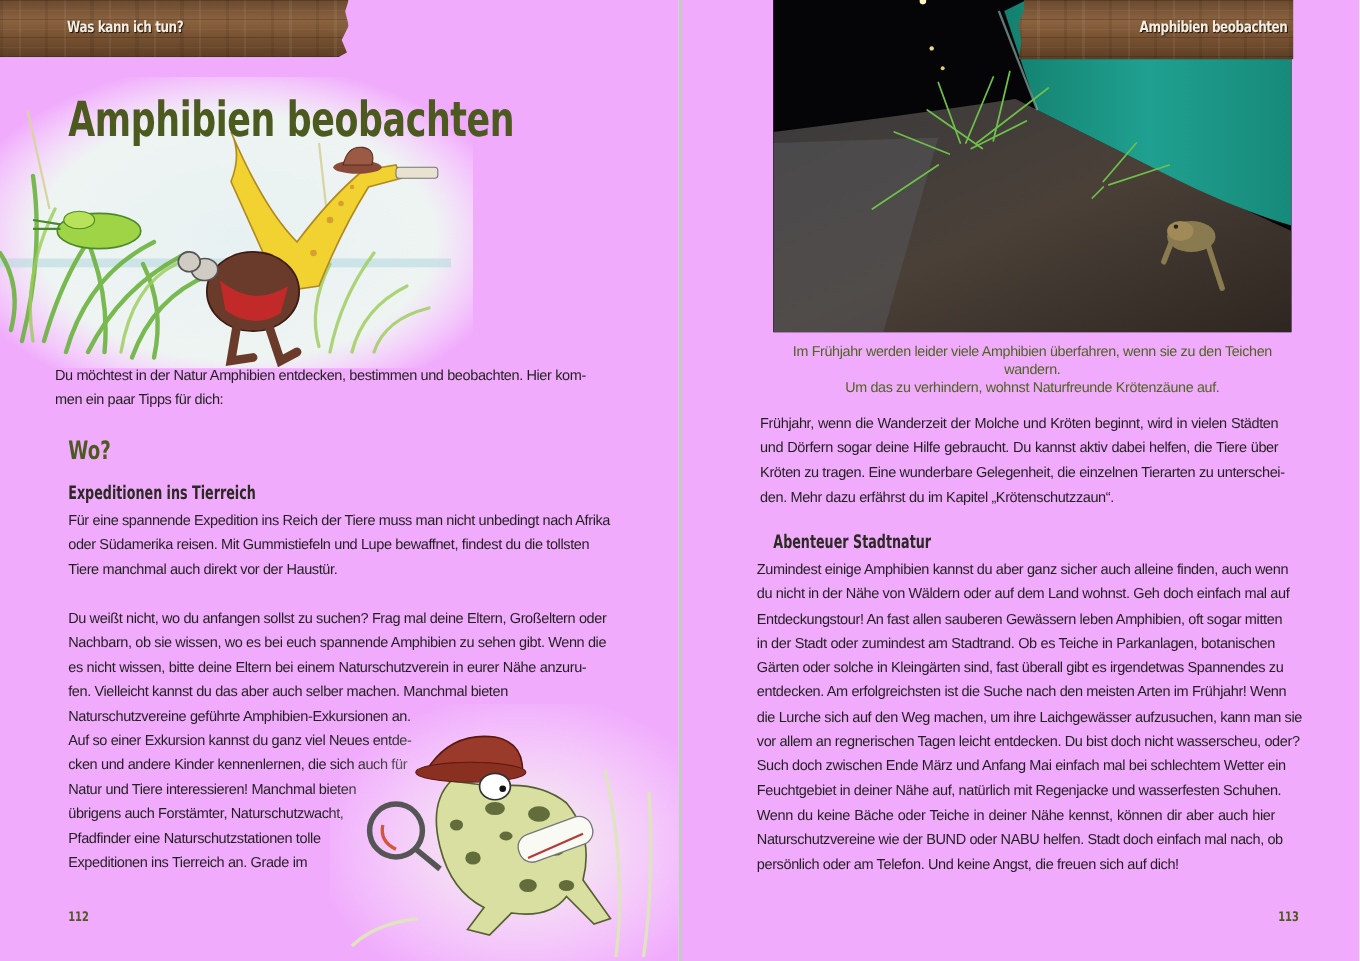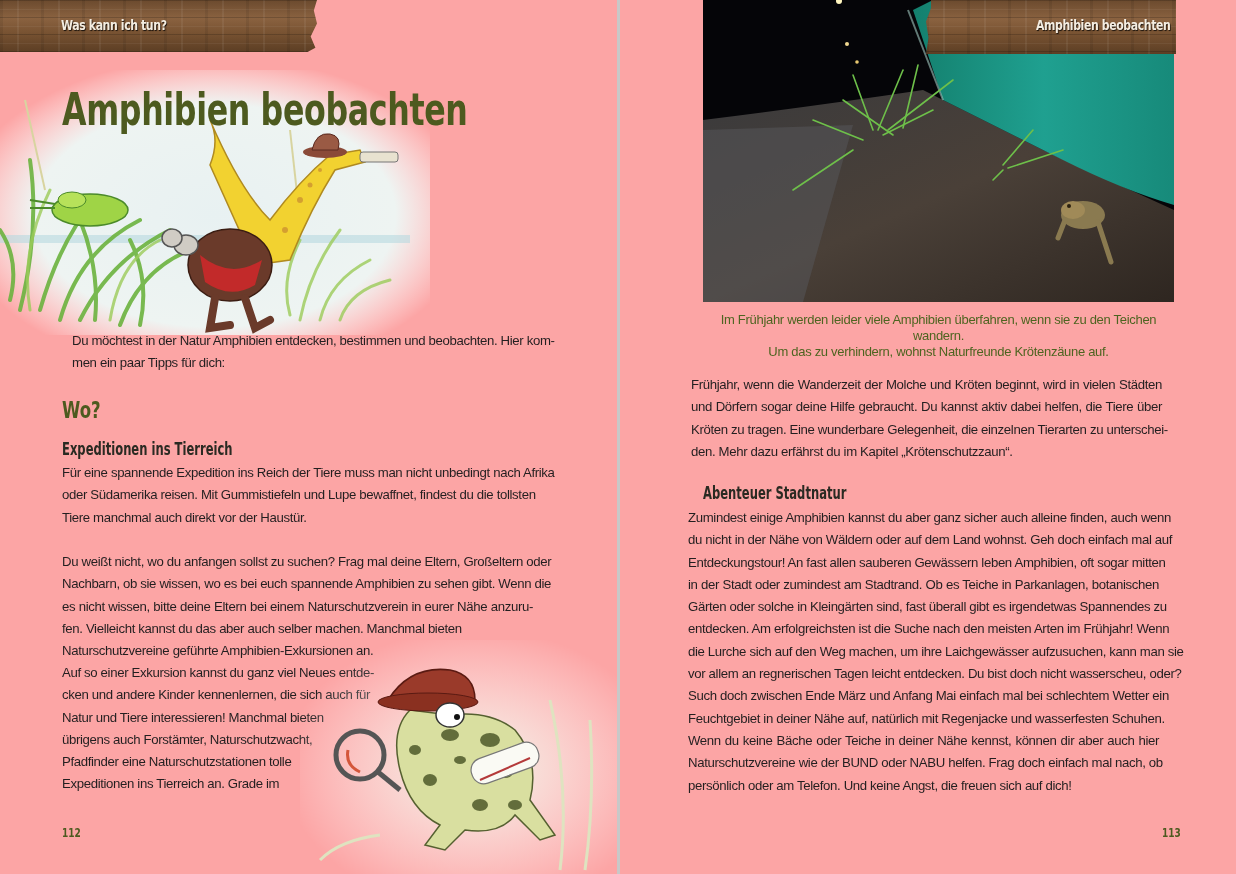--- a/index.html
+++ b/index.html
@@ -1,19 +1,19 @@
 <!DOCTYPE html>
 <html><head>
 <meta charset="utf-8">
 <style>
   * { box-sizing: border-box; margin: 0; padding: 0; }
   html, body { width: 1236px; height: 874px; overflow: hidden; background: #ffffff; }
   body { position: relative; font-family: "Liberation Sans", sans-serif; color: #231f20; }
 
-  .page { position: absolute; top: 0; height: 874px; background: #fca5a5; overflow: hidden; }
+  .page { position: absolute; top: 0; height: 874px; background: #f0abfc; overflow: hidden; }
   .page-left { left: 0; width: 617px; }
   .page-right { left: 620px; width: 616px; }
   .gutter { position: absolute; left: 617px; top: 0; width: 3px; height: 874px; background: #c8c8c8; }
 
   
   .wood {
     position: absolute; height: 52px;
     background:
       repeating-linear-gradient(180deg, rgba(0,0,0,0.18) 0 1px, transparent 1px 9px, rgba(255,255,255,0.05) 9px 10px, transparent 10px 17px),
       repeating-linear-gradient(90deg, rgba(0,0,0,0.08) 0 3px, transparent 3px 17px, rgba(255,255,255,0.06) 17px 19px, transparent 19px 41px),
@@ -41,21 +41,21 @@
   .illus-top { position: absolute; left: 0; top: 70px; width: 430px; height: 265px; }
   .illus-frog { position: absolute; left: 300px; top: 640px; width: 317px; height: 234px; }
 
   .body-text {
     font-family: "Liberation Sans", sans-serif; font-size: 13.2px; line-height: 22.3px; color: #231f20;
     letter-spacing: -0.35px; text-align: justify;
   }
   .body-text .line { display: block; white-space: nowrap; text-align-last: justify; }
   .body-text .line.last { text-align-last: left; }
 
-  .intro { position: absolute; left: 72px; top: 330px; width: 471px; }
+  .intro { position: absolute; left: 50px; top: 330px; width: 471px; }
   .h-wo { position: absolute; left: 62px; top: 397px; font-size: 23px; transform: scaleX(0.72); }
   .h-sub { position: absolute; font-family: "DejaVu Sans", sans-serif; font-weight: bold; font-size: 17px; color: #2a2a22; transform: scaleX(0.68); transform-origin: left top; white-space: nowrap; }
   .h-expeditionen { left: 62px; top: 439px; }
   .para1 { position: absolute; left: 62px; top: 462px; width: 471px; }
   .para2 { position: absolute; left: 62px; top: 551px; width: 471px; }
   .para3 { position: absolute; left: 62px; top: 662px; width: 312px; }
 
   .page-num { position: absolute; top: 826px; font-family: "DejaVu Sans", sans-serif; font-weight: bold; font-size: 12px; color: #4d5a1f; transform: scaleX(0.75); transform-origin: left top; }
   .num-left { left: 62px; }
   .num-right { left: 542px; }
@@ -281,18 +281,18 @@
     <span class="line">du nicht in der Nähe von Wäldern oder auf dem Land wohnst. Geh doch einfach mal auf</span>
     <span class="line">Entdeckungstour! An fast allen sauberen Gewässern leben Amphibien, oft sogar mitten</span>
     <span class="line">in der Stadt oder zumindest am Stadtrand. Ob es Teiche in Parkanlagen, botanischen</span>
     <span class="line">Gärten oder solche in Kleingärten sind, fast überall gibt es irgendetwas Spannendes zu</span>
     <span class="line">entdecken. Am erfolgreichsten ist die Suche nach den meisten Arten im Frühjahr! Wenn</span>
     <span class="line">die Lurche sich auf den Weg machen, um ihre Laichgewässer aufzusuchen, kann man sie</span>
     <span class="line">vor allem an regnerischen Tagen leicht entdecken. Du bist doch nicht wasserscheu, oder?</span>
     <span class="line">Such doch zwischen Ende März und Anfang Mai einfach mal bei schlechtem Wetter ein</span>
     <span class="line last">Feuchtgebiet in deiner Nähe auf, natürlich mit Regenjacke und wasserfesten Schuhen.</span>
     <span class="line">Wenn du keine Bäche oder Teiche in deiner Nähe kennst, können dir aber auch hier</span>
-    <span class="line">Naturschutzvereine wie der BUND oder NABU helfen. Frag doch einfach mal nach, ob</span>
+    <span class="line">Naturschutzvereine wie der BUND oder NABU helfen. Stadt doch einfach mal nach, ob</span>
     <span class="line last">persönlich oder am Telefon. Und keine Angst, die freuen sich auf dich!</span>
   </div>
 
   <span class="page-num num-right">113</span>
 </div>
 
 </body></html>

